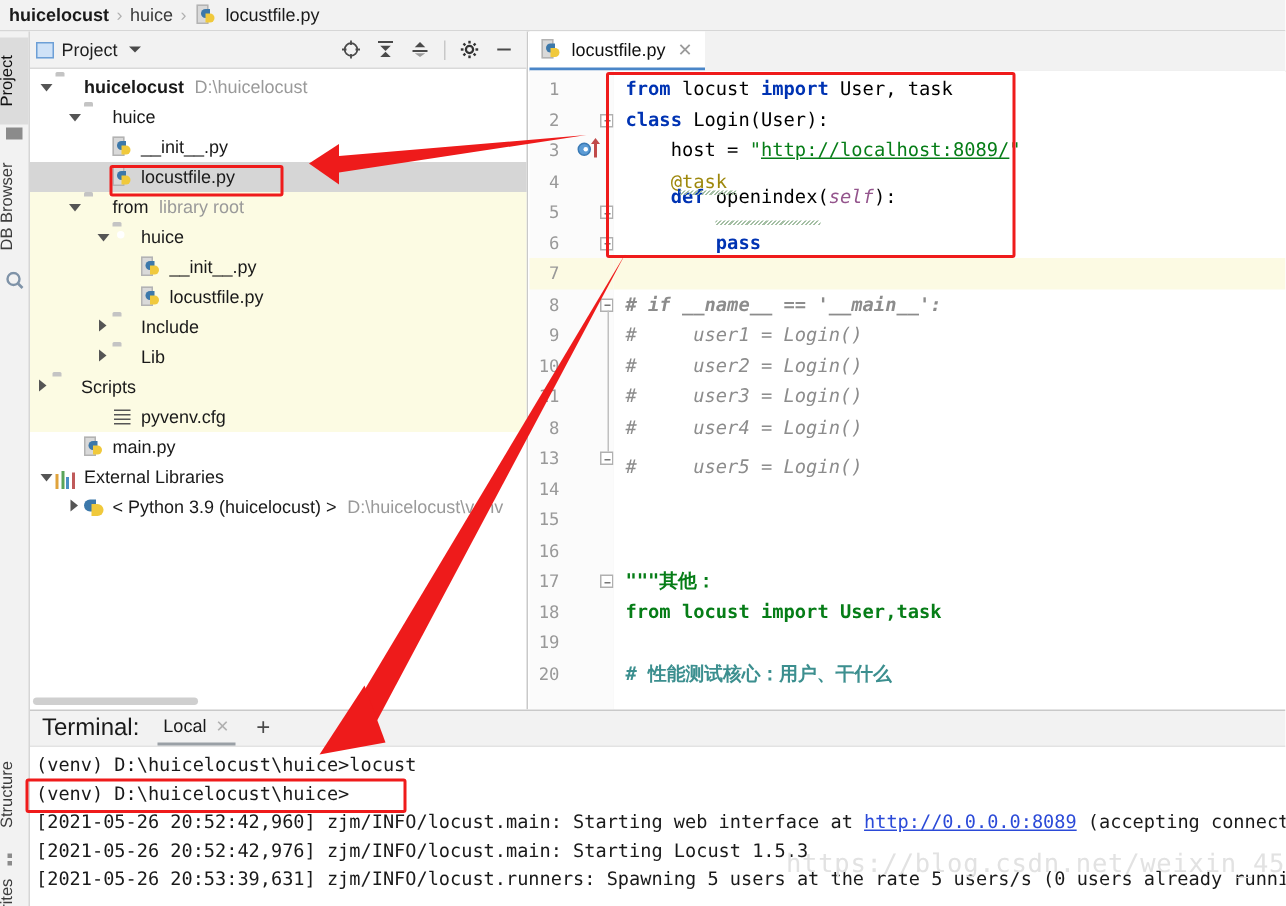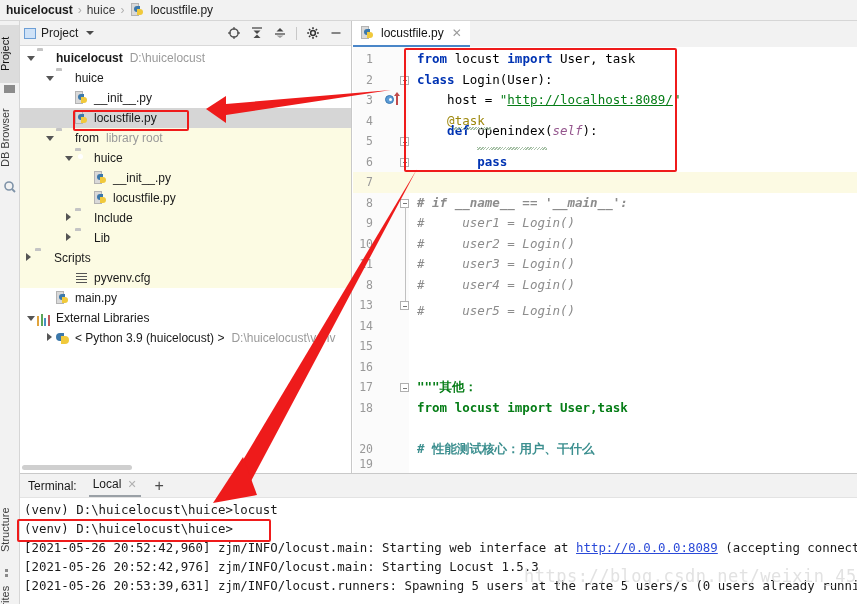--- a/index.html
+++ b/index.html
@@ -119,21 +119,21 @@
   .foldline{position:absolute;width:1px;background:#c0c0c0;}
   .gbook{position:absolute;width:9px;height:9px;border-radius:50%;background:#5b9bd5;border:1px solid #3a7ab5;box-sizing:border-box;}
   .gbook::after{content:"";position:absolute;left:2.5px;top:2px;width:3px;height:3px;border-radius:50%;background:#fff;}
   .garrow{position:absolute;width:1.5px;height:11px;background:#c04a4a;}
   .garrow::after{content:"";position:absolute;left:-2px;top:-2px;width:0;height:0;border-left:3px solid transparent;border-right:3px solid transparent;border-bottom:4px solid #c04a4a;}
   .squig{position:absolute;height:3px;background:repeating-linear-gradient(135deg,#9ab89a 0 1px,transparent 1px 2px);opacity:.9;}
 
   
   .term{position:absolute;left:20px;top:473px;width:837px;height:131px;background:#fff;box-sizing:border-box;border-top:1px solid #c9c9c9;}
   .term-head{height:24px;background:#f2f2f2;display:flex;align-items:center;gap:0px;padding-left:8px;box-sizing:border-box;border-bottom:1px solid #e3e3e3;}
-  .term-label{font-size:12px;color:#1a1a1a;margin-right:12px;}
+  .term-label{font-size:16px;color:#1a1a1a;margin-right:12px;}
   .term-tab{font-size:12px;color:#1a1a1a;padding:3px 4px 4px 4px;border-bottom:2px solid #9aa0a6;display:flex;align-items:center;gap:6px;}
   .term-tab .x{color:#b0b0b0;font-size:11px;}
   .term-plus{font-size:16px;color:#4a4a4a;margin-left:14px;line-height:1;}
   .term-body{position:relative;padding:2px 0 0 4px;}
   .tline{font-family:"DejaVu Sans Mono",monospace;font-size:12.4px;color:#1a1a1a;white-space:pre;height:19px;line-height:19px;}
   .tlink{color:#2b4ad8;text-decoration:underline;}
 
   
   .redbox{position:absolute;border:2.5px solid #ef1b1b;box-sizing:border-box;border-radius:2px;pointer-events:none;}
   .redarrow{position:absolute;pointer-events:none;}
@@ -356,21 +356,21 @@
         <div class="ln" style="top: 169px;">9</div>
         <div class="ln" style="top: 189.5px;">10</div>
         <div class="ln" style="top: 210px;">11</div>
         <div class="ln" style="top: 230.5px;">8</div>
         <div class="ln" style="top: 251px;">13</div>
         <div class="ln" style="top: 271.5px;">14</div>
         <div class="ln" style="top: 292px;">15</div>
         <div class="ln" style="top: 312.5px;">16</div>
         <div class="ln" style="top: 333px;">17</div>
         <div class="ln" style="top: 353.5px;">18</div>
-        <div class="ln" style="top: 374px; margin-top: 36px;">19</div>
+        <div class="ln" style="top: 374px;">19</div>
         <div class="ln" style="top: 394.5px;">20</div>
         <div class="fold" style="left: 47px; top: 28.5px;"></div>
         <div class="fold" style="left: 47px; top: 90px;"></div>
         <div class="fold" style="left: 47px; top: 151.5px;"></div>
         <div class="fold" style="left: 47px; top: 336px;"></div>
         <div class="foldline" style="left: 51.5px; top: 36.5px; height: 82px;"></div>
         <div class="foldline" style="left: 51.5px; top: 98px; height: 20.5px;"></div>
         <div class="foldline" style="left: 51.5px; top: 159.5px; height: 102.5px;"></div>
         <div class="fold" style="left: 47px; top: 254px;"></div>
         <div class="fold" style="left: 47px; top: 110.5px;"></div>

